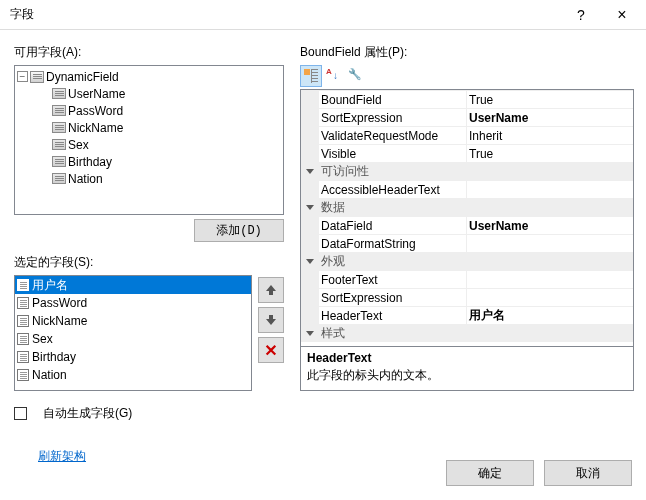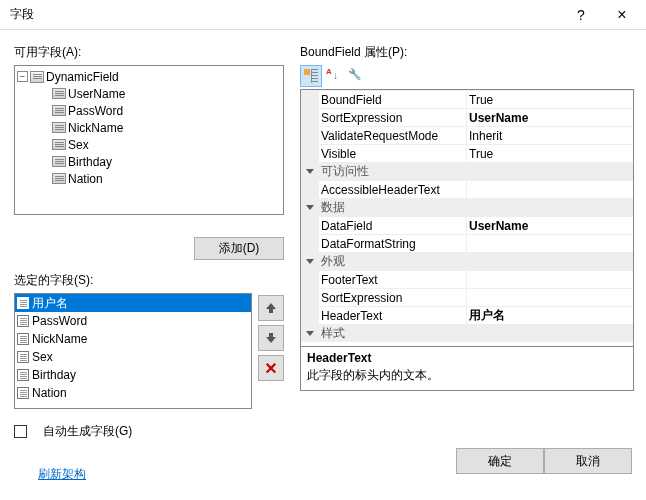--- a/index.html
+++ b/index.html
@@ -13,37 +13,37 @@
 .right { flex: 1; }
 .label-u { margin-bottom: 4px; display: block; }
 .tree-box { border: 1px solid #828790; height: 150px; overflow: auto; padding: 2px 0; background: #fff; }
 .tree-row { height: 17px; display: flex; align-items: center; padding-left: 2px; gap: 2px; }
 .tree-row.child { padding-left: 24px; }
 .exp { display:inline-block; width: 11px; height: 11px; border: 1px solid #888; font-size: 10px; line-height: 9px; text-align: center; color: #555; }
 .ticon { display:inline-block; width: 14px; height: 11px; border: 1px solid #8a8a8a; background: linear-gradient(#e8e8e8,#d0d0d0); position: relative; }
 .ticon::after { content:""; position: absolute; left:2px; top:2px; width:9px; height:6px; background: repeating-linear-gradient(#888,#888 1px,transparent 1px,transparent 2px); }
 .ticon.parent { width: 14px; height: 12px; background: linear-gradient(#fafafa,#d0d0d0); }
 .btn { border: 1px solid #adadad; background: #e1e1e1; height: 23px; display: inline-flex; align-items: center; justify-content: center; cursor: default; }
-.add-btn-row { margin: 22px 0 12px; text-align: right; }
+.add-btn-row { margin: 4px 0 12px; text-align: right; font-family: Liberation Mono, monospace; }
 .add-btn { width: 90px; }
 .list-box { border: 1px solid #828790; height: 116px; background: #fff; }
 .list-row { height: 18px; display: flex; align-items: center; padding-left: 2px; gap: 3px; }
 .list-row.sel { background: #0078d7; color: #fff; }
 .list-row.sel .licon { border-color: #fff; }
 .licon { display:inline-block; width: 12px; height: 12px; border: 1px solid #777; background: #fff; position: relative; }
 .licon::after { content:""; position:absolute; left:2px; top:2px; width:7px; height:7px; background: repeating-linear-gradient(#999,#999 1px,transparent 1px,transparent 2px); }
 .sel-row { display: flex; gap: 6px; }
 .sel-buttons { display: flex; flex-direction: column; gap: 4px; padding-top: 2px; }
 .sq-btn { width: 26px; height: 26px; border: 1px solid #adadad; background: #e1e1e1; display:flex; align-items:center; justify-content:center; font-size: 14px; }
 .sq-btn.del { color: #c00; font-weight: bold; font-size: 16px; }
 .chk-row { margin-top: 14px; display: flex; align-items: center; gap: 16px; }
 .chk { width: 13px; height: 13px; border: 1px solid #333; display: inline-block; }
 .link { color: #0066cc; text-decoration: underline; cursor: pointer; }
 .refresh-row { margin-top: 26px; margin-left: 24px; }
-.bottom-btns { position: absolute; right: 14px; bottom: 26px; display: flex; }
+.bottom-btns { position: absolute; right: 14px; bottom: 14px; display: flex; gap: 10px; }
 .bottom-btns .btn { width: 88px; height: 26px; }
 .prop-toolbar { display: flex; gap: 0; margin-bottom: 2px; }
 .tool-btn { width: 22px; height: 22px; border: 1px solid transparent; display:flex; align-items:center; justify-content:center; }
 .tool-btn.active { border-color: #7eb4ea; background: #cde6f7; }
 .tool-icon { width: 14px; height: 14px; position: relative; }
 .ti-cat::before { content:""; position:absolute; left:0; top:0; width:6px; height:6px; background:#f3a447; }
 .ti-cat::after { content:""; position:absolute; left:7px; top:0; width:6px; height:14px; border-left: 1px solid #888; background: repeating-linear-gradient(#888,#888 1px,transparent 1px,transparent 3px); }
 .ti-az::before { content:"A"; position:absolute; left:0; top:-2px; font-size:8px; color:#c33; font-weight:bold; }
 .ti-az::after { content:"↓"; position:absolute; left:7px; top:1px; font-size:10px; color:#3577c4; }
 .ti-wrench::before { content:"🔧"; position:absolute; left:0; top:-1px; font-size:11px; color:#aaa; }

